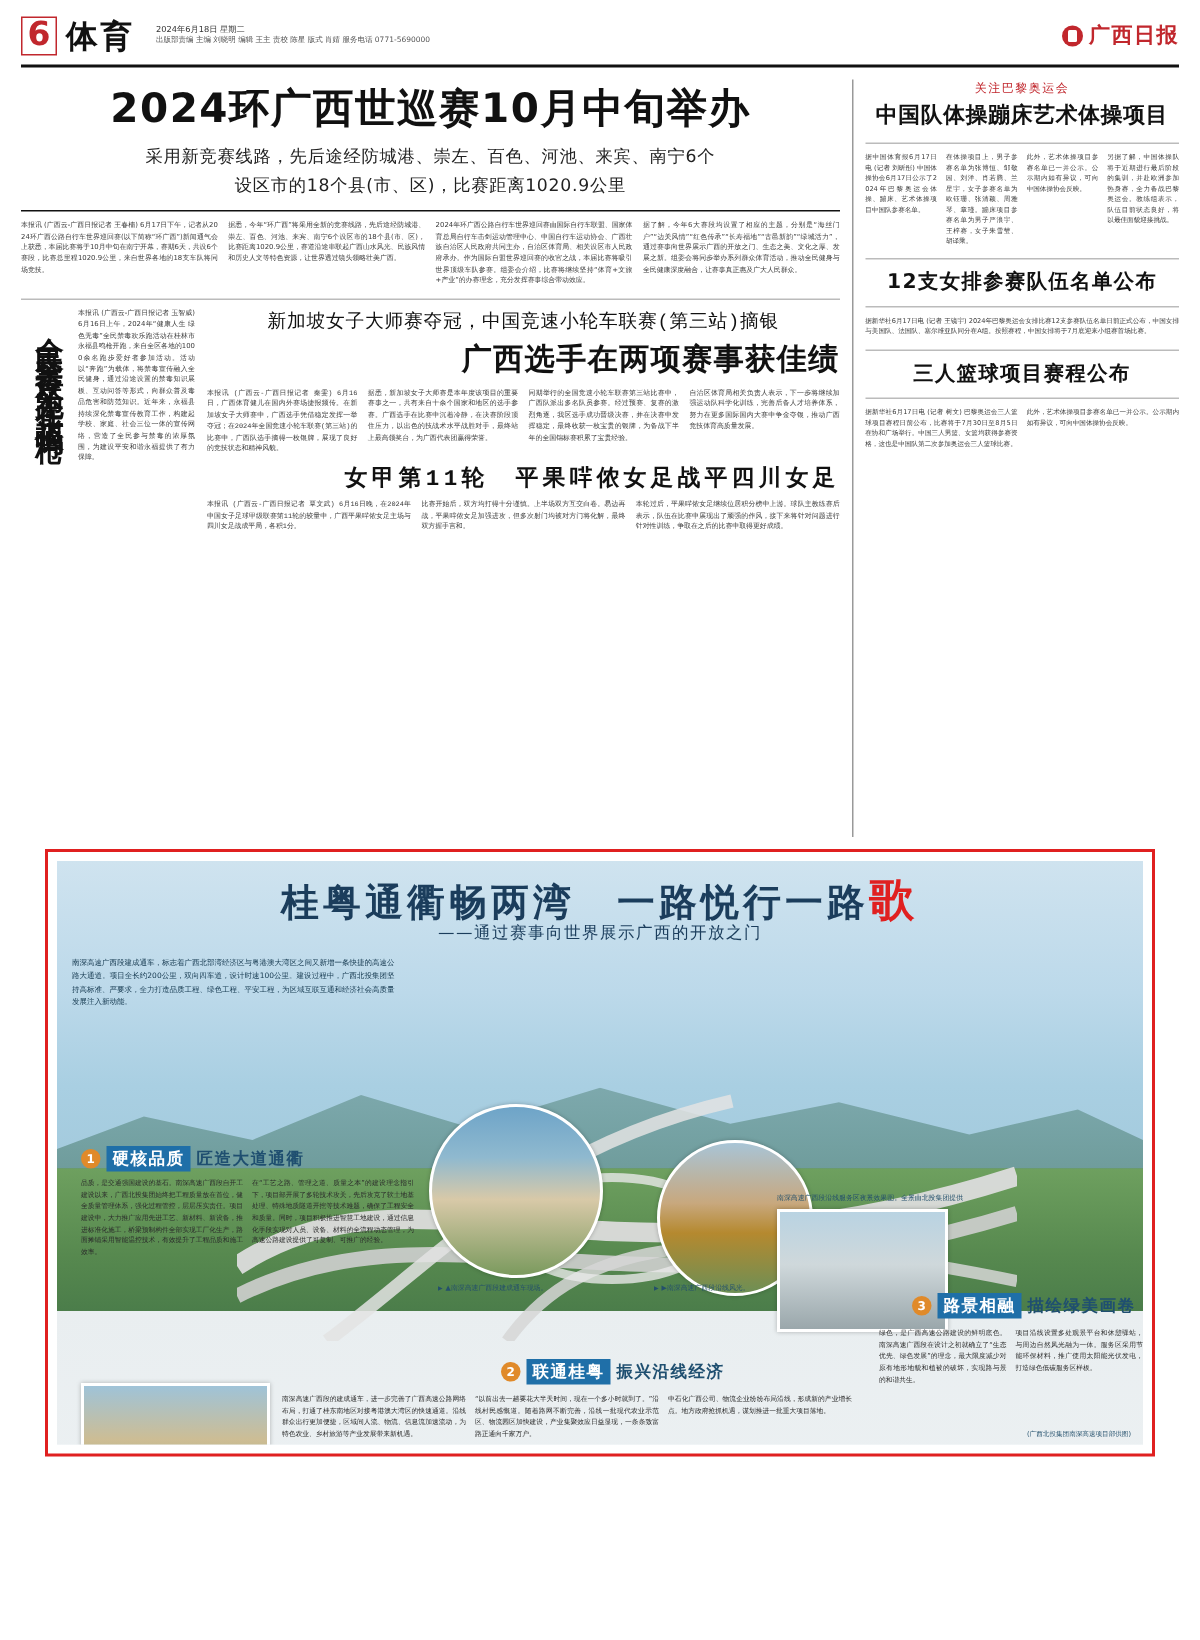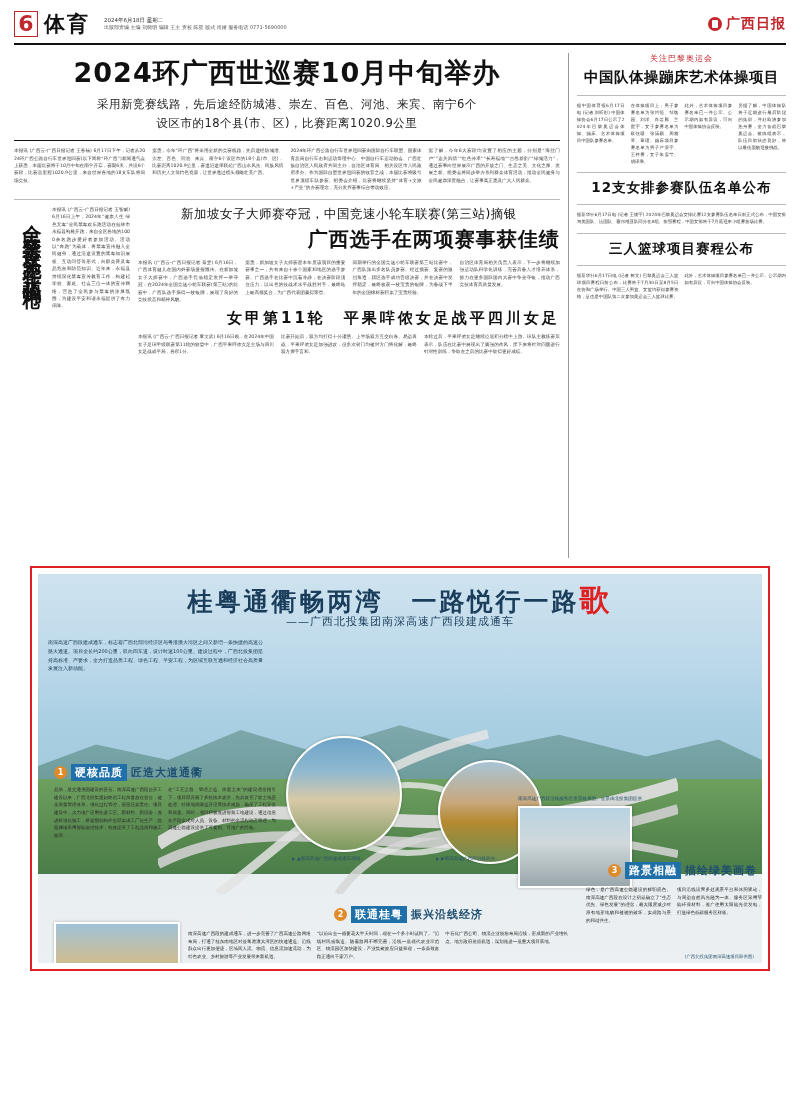--- a/index.html
+++ b/index.html
@@ -26,21 +26,21 @@
   .headline{font-size:27px;font-weight:bold;text-align:center;letter-spacing:1px;line-height:1.2;margin:4px 0 6px;}
   .subhead{font-size:11.5px;text-align:center;line-height:1.6;letter-spacing:.5px;color:#222;}
   .rule{border-top:1px solid #111;margin:8px 0 6px;}
   .rule-thin{border-top:1px solid #bbb;margin:7px 0 6px;}
 
   .cols{display:flex;gap:7px;}
   .col{flex:1;font-size:4.6px;line-height:1.62;text-align:justify;color:#3a3a3a;word-break:break-all;}
 
   .band2{display:flex;gap:8px;margin-top:6px;}
   .vert-title{width:30px;writing-mode:vertical-rl;text-orientation:upright;font-size:19px;font-weight:bold;letter-spacing:6px;line-height:1.25;padding-top:4px;}
-  .band2-main{flex:1;}
+  .band2-main{flex:1;font-family:Liberation Mono, monospace;}
   .mini-head{font-size:12.5px;text-align:center;font-weight:normal;color:#111;letter-spacing:.5px;}
   .mid-head{font-size:20px;font-weight:bold;text-align:right;letter-spacing:1px;margin:3px 0 6px;}
   .band3-head{font-size:15px;font-weight:bold;text-align:right;letter-spacing:3px;margin:6px 0 5px;}
 
   .r-head{font-size:8px;color:#c1272d;text-align:center;letter-spacing:1px;}
   .r-title{font-size:14.5px;font-weight:bold;text-align:center;line-height:1.45;margin:3px 0;letter-spacing:.5px;}
   .r-title2{font-size:13.5px;font-weight:bold;text-align:center;letter-spacing:1px;margin:5px 0;}
   .r-cols{display:flex;gap:6px;}
   .r-col{flex:1;font-size:4.4px;line-height:1.6;text-align:justify;color:#3a3a3a;word-break:break-all;}
 
@@ -187,21 +187,21 @@
           <path d="M0,140 C140,70 260,165 520,85" stroke="#cfcfcf" stroke-width="10" fill="none" opacity=".9"></path>
           <path d="M60,170 C140,110 200,40 330,10" stroke="#e3e3e3" stroke-width="9" fill="none" opacity=".85"></path>
           <path d="M180,170 C230,100 320,90 520,130" stroke="#d6d6d6" stroke-width="8" fill="none" opacity=".85"></path>
           <ellipse cx="250" cy="95" rx="70" ry="34" stroke="#e8e8e8" stroke-width="6" fill="none" opacity=".8"></ellipse>
         </svg>
       </div>
 
       <div class="f-title">
         <span>桂粤通衢畅两湾　一路悦行一路</span><span class="ge">歌</span>
       </div>
-      <div class="f-sub">——广西北投集团南深高速广西段建成通车</div>
+      <div class="f-sub">——通过赛事向世界展示广西的开放之门</div>
 
       <div class="lead-box">南深高速广西段建成通车，标志着广西北部湾经济区与粤港澳大湾区之间又新增一条快捷的高速公路大通道。项目全长约200公里，双向四车道，设计时速100公里。建设过程中，广西北投集团坚持高标准、严要求，全力打造品质工程、绿色工程、平安工程，为区域互联互通和经济社会高质量发展注入新动能。</div>
 
       <div class="photo p1"></div>
       <div class="photo p2"></div>
       <div class="photo p3"></div>
       <div class="photo p4"></div>
 
       <div class="ph-cap bul" style="left:254px;top:282px;">▲南深高速广西段建成通车现场。</div>
       <div class="ph-cap bul" style="left:398px;top:282px;">▶南深高速广西段沿线风光。</div>

